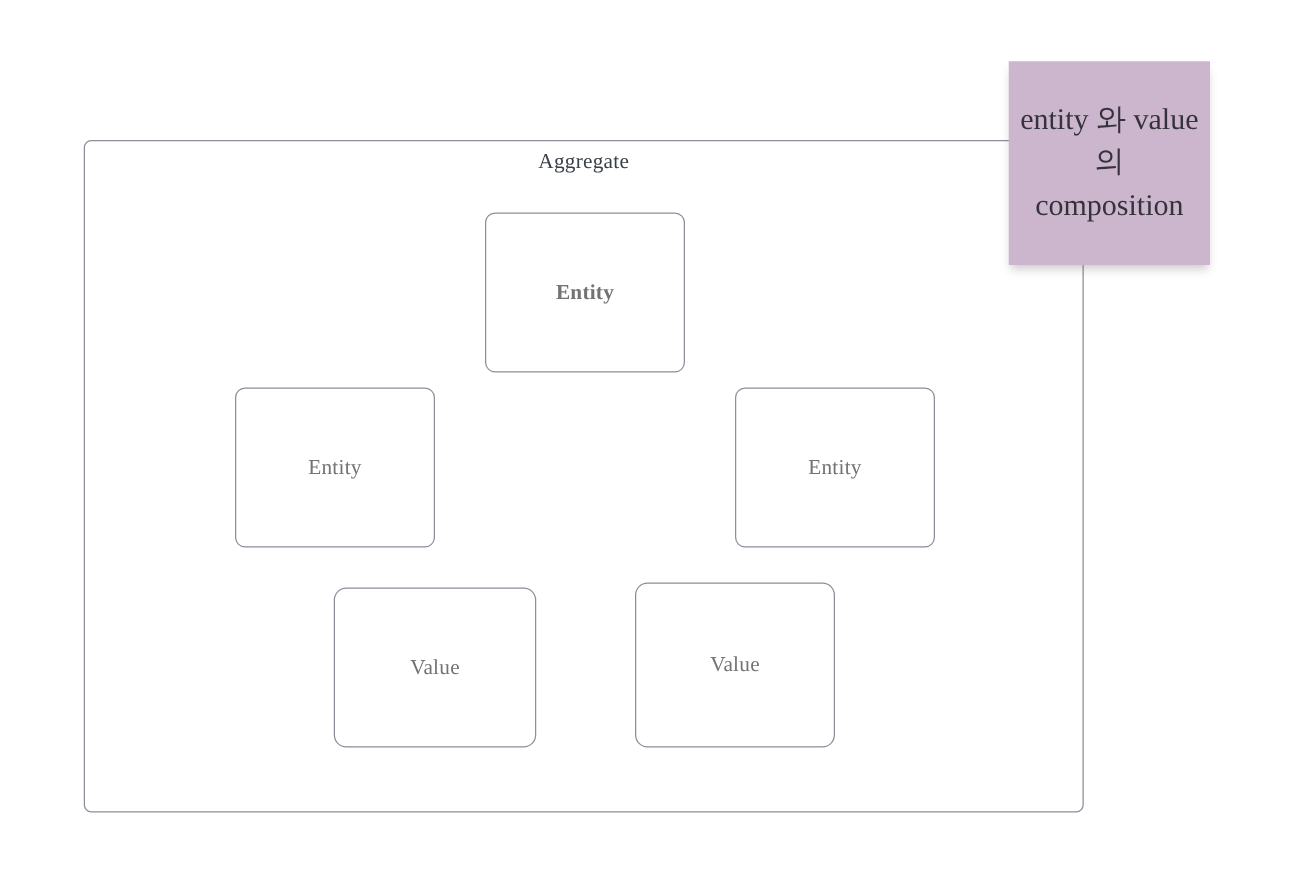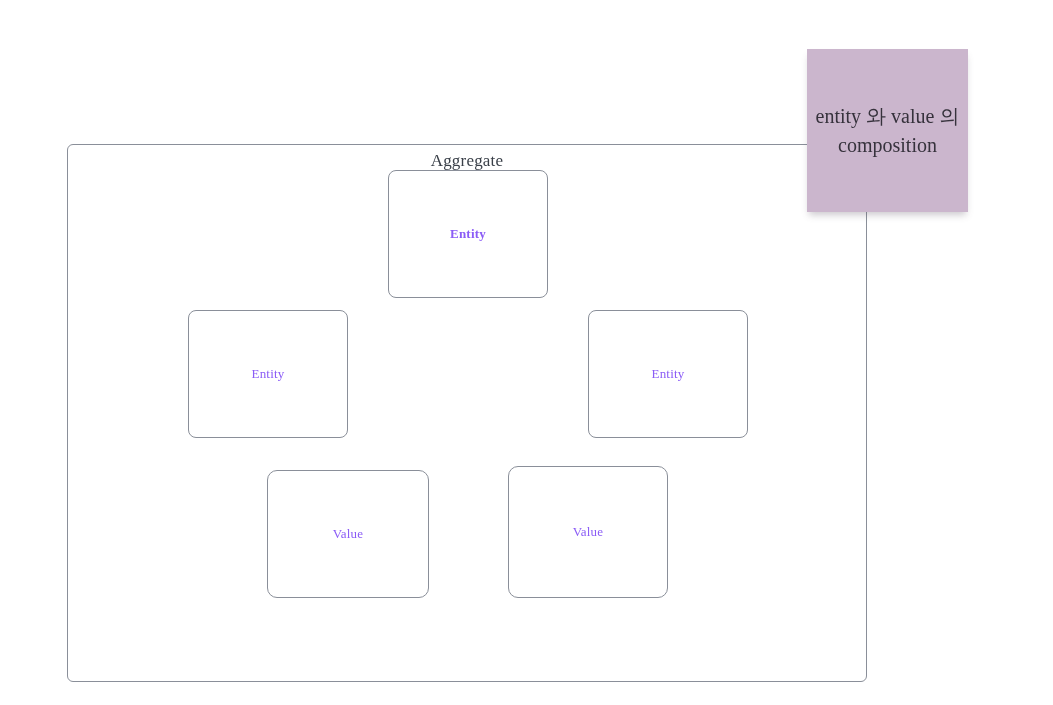--- a/index.html
+++ b/index.html
@@ -25,21 +25,20 @@
   .aggregate {
     position: absolute;
     left: 67px;
     top: 112px;
     width: 800px;
     height: 538px;
     box-sizing: border-box;
     border: 1px solid #8a8f99;
     border-radius: 6px;
     background: #ffffff;
-    margin-top: 32px;
   }
 
   .aggregate-title {
     position: absolute;
     left: 0;
     top: 6px;
     width: 100%;
     text-align: center;
     font-size: 17px;
     color: #3a4049;
@@ -48,22 +47,22 @@
 
   
   .node {
     position: absolute;
     box-sizing: border-box;
     border: 1px solid #8a8f99;
     background: #ffffff;
     display: flex;
     align-items: center;
     justify-content: center;
-    color: #8b5cf6;
-    font-size: 13px;
+    color: #737373;
+    font-size: 17px;
     letter-spacing: 0.2px;
   }
   .node.entity { border-radius: 8px; }
   .node.value  { border-radius: 10px; font-family: Liberation Serif, serif; }
   .node.emphasis { font-weight: bold; }
 
   .node-entity-top    { left: 388px; top: 170px; width: 160px; height: 128px; }
   .node-entity-left   { left: 188px; top: 310px; width: 160px; height: 128px; }
   .node-entity-right  { left: 588px; top: 310px; width: 160px; height: 128px; }
   .node-value-left    { left: 267px; top: 470px; width: 162px; height: 128px; }
@@ -79,21 +78,21 @@
     box-sizing: border-box;
     background: #cbb6cd;
     box-shadow: 0 5px 7px -2px rgba(90, 80, 95, 0.30);
     display: flex;
     align-items: center;
     justify-content: center;
     padding: 4px 8px;
   }
   .sticky-note-text {
     text-align: center;
-    font-size: 20px;
+    font-size: 24px;
     line-height: 1.42;
     color: #36323c;
     word-break: keep-all;
   }
 </style>
 </head>
 <body>
 
 <div id="canvas">
 

